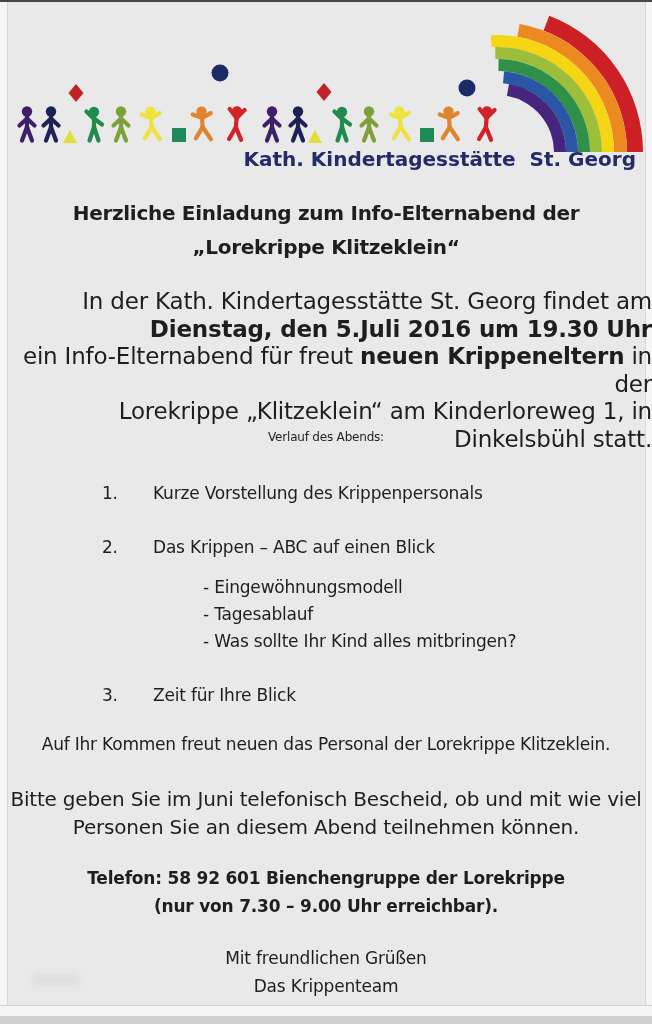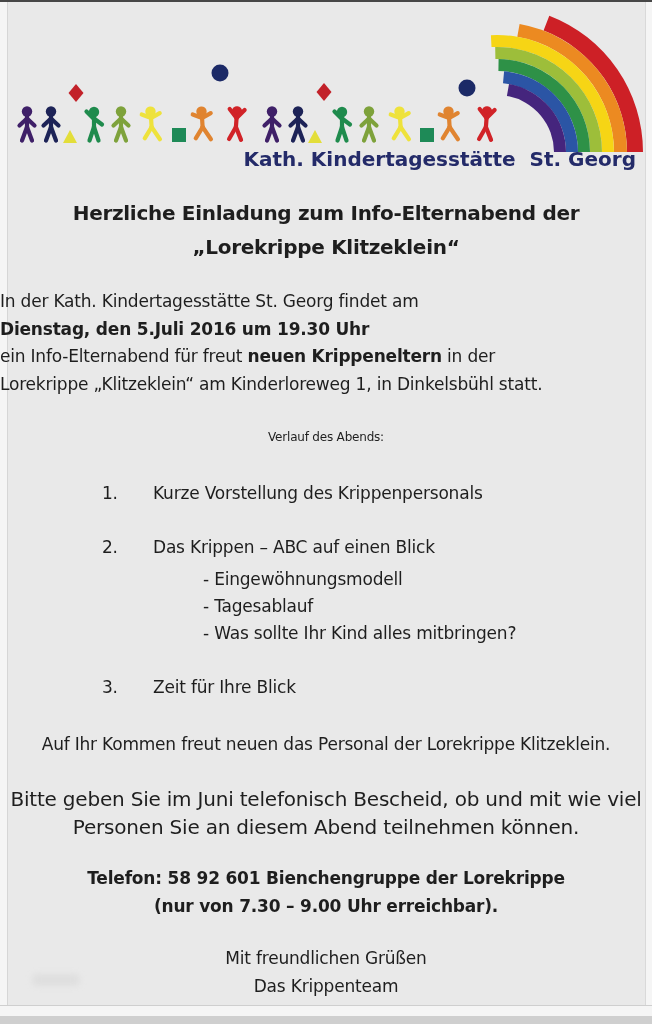--- a/index.html
+++ b/index.html
@@ -22,36 +22,36 @@
     letter-spacing:0px;white-space:pre;
   }
 
   .doc-title{
     position:absolute;top:196px;left:0;right:0;
     text-align:center;font-size:20px;font-weight:700;
     line-height:34px;letter-spacing:-0.3px;
   }
   .intro{
     position:absolute;top:288px;left:0;right:0;
-    text-align:left;font-size:17px;line-height:27.5px;letter-spacing:-0.2px;
+    text-align:right;font-size:23px;line-height:27.5px;letter-spacing:-0.2px;
   }
   .intro b, .doc-title, .agenda .num{font-weight:700;}
 
   .agenda-heading{
     position:absolute;top:424px;left:0;right:0;
     text-align:center;font-size:12px;line-height:27px;letter-spacing:-0.2px;
   }
   .agenda{
     position:absolute;top:480px;left:102px;right:20px;
     font-size:17px;line-height:27px;letter-spacing:-0.2px;
   }
   .agenda-item{display:flex;}
   .agenda-item .num{width:51px;flex:0 0 51px;font-weight:400;}
   .mt27{margin-top:27px;}
-  .agenda-subs{margin-left:101px;margin-top:5px;}
+  .agenda-subs{margin-left:101px;margin-top:13px;}
 
   .p-auf{position:absolute;top:731px;left:0;right:0;text-align:center;font-size:17px;line-height:27.5px;letter-spacing:-0.2px;}
   .p-bitte{position:absolute;top:786px;left:0;right:0;text-align:center;font-size:20px;line-height:27.5px;letter-spacing:-0.2px;}
   .p-telefon{position:absolute;top:865px;left:0;right:0;text-align:center;font-size:17px;line-height:27.5px;letter-spacing:-0.2px;font-weight:bold;}
   .p-gruss{position:absolute;top:945px;left:0;right:0;text-align:center;font-size:17px;line-height:27.5px;letter-spacing:-0.2px;}
 
   .watermark{
     position:absolute;top:974px;left:32px;width:48px;height:12px;
     background:#d6d6d6;opacity:.55;border-radius:5px;filter:blur(3px);
   }

